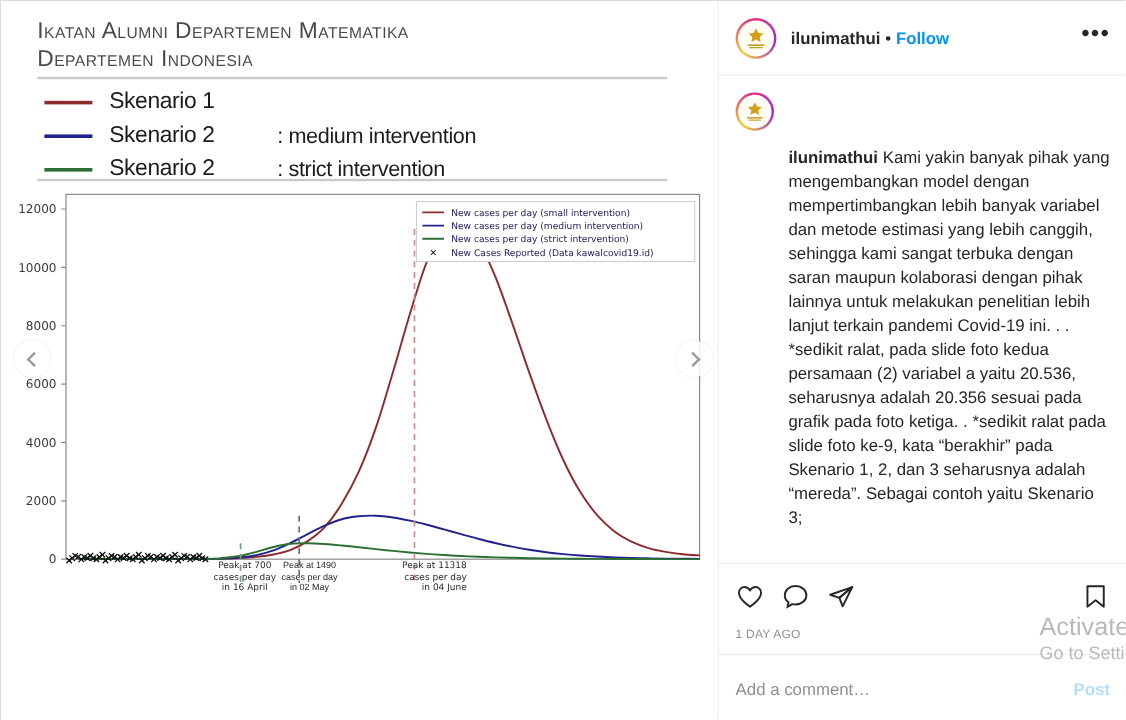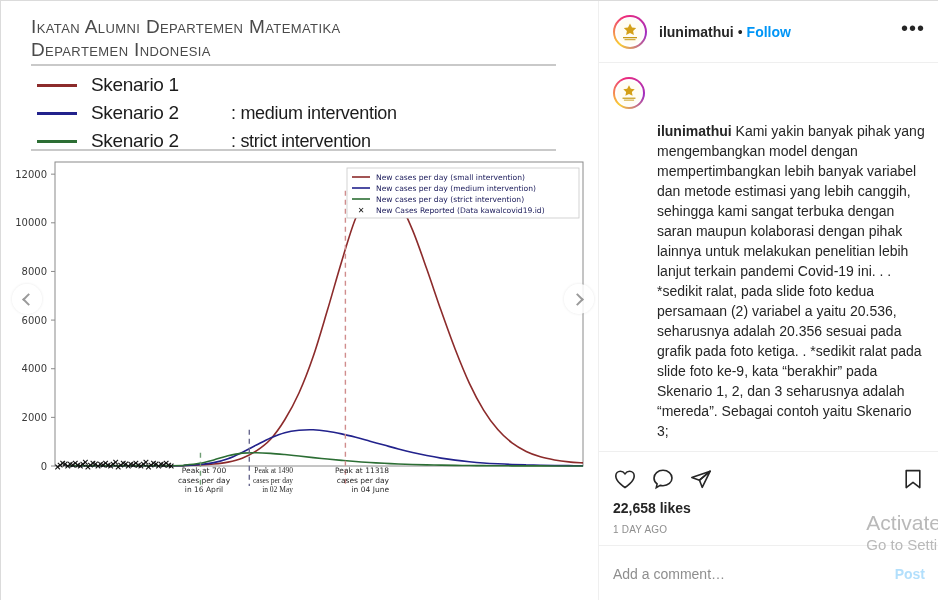--- a/index.html
+++ b/index.html
@@ -418,21 +418,21 @@
             <text x="365" y="57" font-family="DejaVu Sans, sans-serif" font-size="7.6" fill="#1a1a5a">New Cases Reported (Data kawalcovid19.id)</text>
           </g>
       </svg>
 
       <div style="position:absolute; left:160px; top:310px; width:420px; height:40px;">
         <div style="position:absolute; left:0px; top:0; width:66px; text-align:center; font-family:'DejaVu Sans',sans-serif; font-size:7.5px; line-height:9.5px; color:#2a2a2a;">
           <div>Peak at 700</div>
           <div>cases per day</div>
           <div>in 16 April</div>
         </div>
-        <div style="position:absolute; left:52px; top:0; width:70px; text-align:right; font-family:Liberation Serif, serif; font-size:7.5px; line-height:9.5px; color:#2a2a2a;">
+        <div style="position:absolute; left:52px; top:0; width:70px; text-align:center; font-family:Liberation Sans, sans-serif; font-size:7.5px; line-height:9.5px; color:#2a2a2a;">
           <div>Peak at 1490</div>
           <div>cases per day</div>
           <div>in 02 May</div>
         </div>
         <div style="position:absolute; left:142px; top:0; width:76px; text-align:right; font-family:'DejaVu Sans',sans-serif; font-size:7.5px; line-height:9.5px; color:#2a2a2a;">
           <div>Peak at 11318</div>
           <div>cases per day</div>
           <div>in 04 June</div>
         </div>
       </div>
@@ -510,21 +510,20 @@
             <path d="M21.2 4.2 L2.8 10.6 L10.5 13.2 L21.2 4.2 Z"></path>
             <path d="M10.5 13.2 L13.2 20.3 L21.2 4.2 Z"></path>
           </svg>
         </div>
         <div class="icon-btn icon-save">
           <svg width="24" height="24" viewBox="0 0 24 24" fill="none" stroke="#262626" stroke-width="1.6" stroke-linejoin="round">
             <path d="M5.2 3.6 H18.8 V20.6 L12 15.3 L5.2 20.6 Z"></path>
           </svg>
         </div>
       </div>
-      <div class="likes">22,658 likes</div>
       <div class="timestamp">1 DAY AGO</div>
     </div>
 
     <div class="comment-bar">
       <input class="comment-input" type="text" placeholder="Add a comment…" style="">
       <button class="post-btn">Post</button>
     </div>
 
     <div class="watermark">
       <div class="wm-line1">Activate</div>

